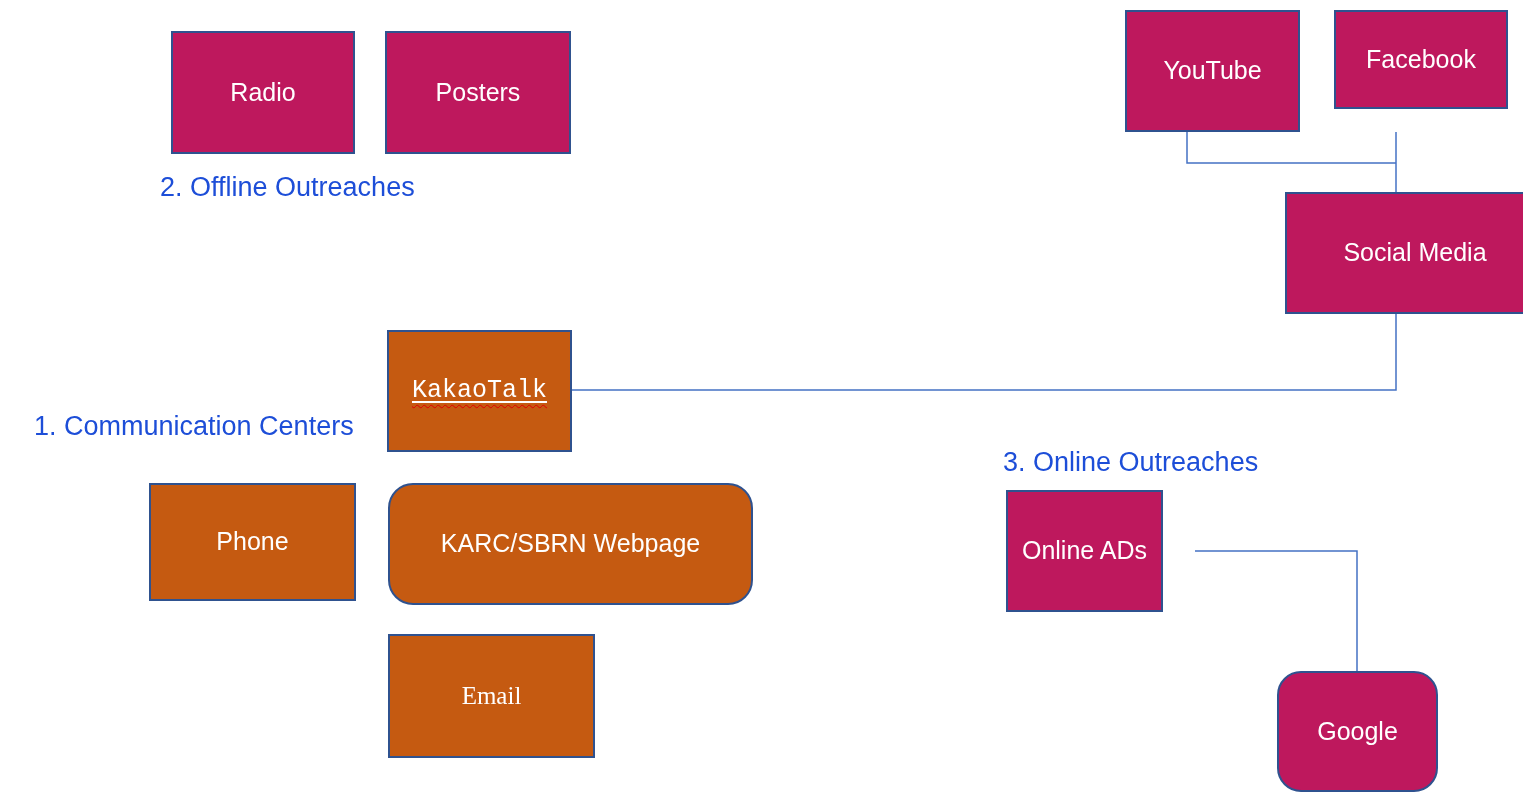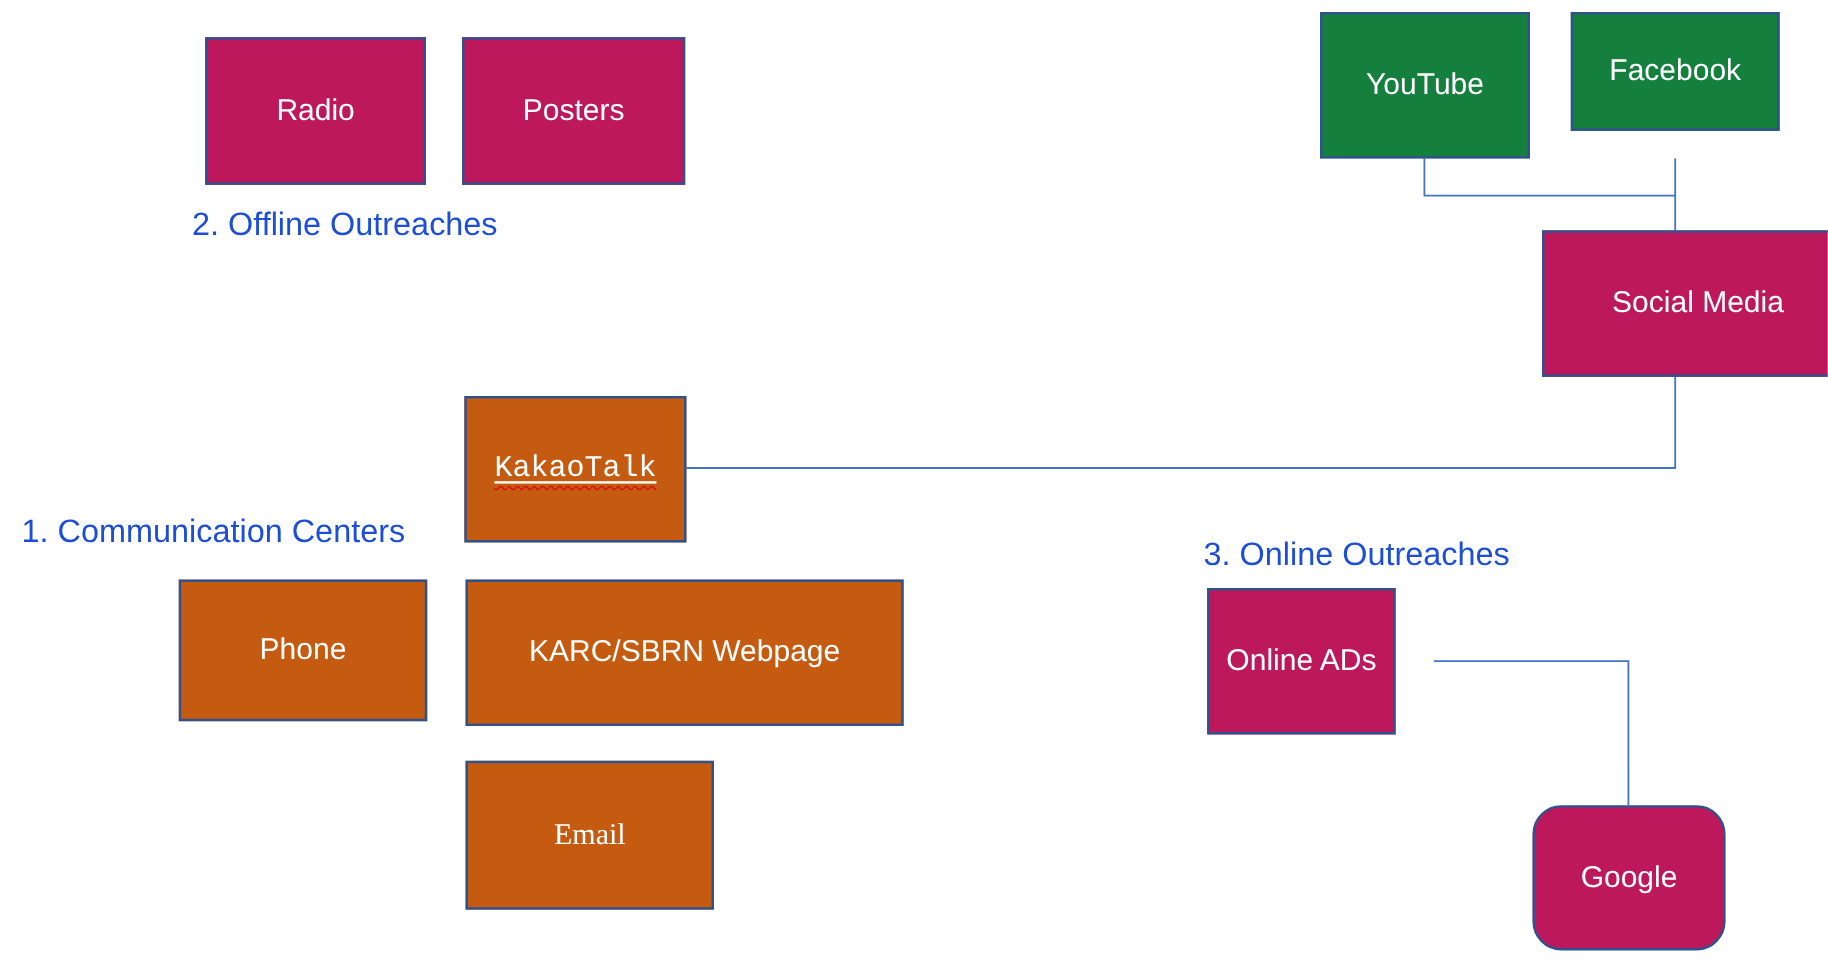--- a/index.html
+++ b/index.html
@@ -31,21 +31,21 @@
   .node {
     position: absolute;
     box-sizing: border-box;
     display: flex;
     align-items: center;
     justify-content: center;
     border: 2.5px solid #2F528F;
   }
   .node.blue   { background: #be185d; }
   .node.orange { background: #C55A11; }
-  .node.gray   { background: #15803d; }
+  .node.gray   { background: #be185d; margin-left: 25px; }
   .node-label {
     color: #ffffff;
     font-size: 25px;
     line-height: 1.25;
     white-space: nowrap;
     text-align: center;
   }
   .squiggle-wrap {
     text-decoration-line: underline;
     text-decoration-style: wavy;
@@ -102,33 +102,33 @@
   </div>
 
   <div class="node orange" style="left: 387px; top: 330px; width: 185px; height: 122px;">
     <span class="squiggle-wrap"><span class="node-label underlined">KakaoTalk</span></span>
   </div>
 
   <div class="node orange" style="left: 149px; top: 483px; width: 207px; height: 118px;">
     <span class="node-label">Phone</span>
   </div>
 
-  <div class="node orange" style="left: 388px; top: 483px; width: 365px; height: 122px;">
+  <div class="node orange" style="left: 388px; top: 483px; width: 365px; height: 122px; border-radius: 25px;">
     <span class="node-label">KARC/SBRN Webpage</span>
   </div>
 
   <div class="node orange" style="left: 388px; top: 634px; width: 207px; height: 124px; font-family: Liberation Serif, serif;">
     <span class="node-label">Email</span>
   </div>
 
   <div class="node blue" style="left: 1006px; top: 490px; width: 157px; height: 122px;">
     <span class="node-label">Online ADs</span>
   </div>
 
   <div class="node blue" style="left: 1277px; top: 671px; width: 161px; height: 121px; border-radius: 24px;">
     <span class="node-label">Google</span>
   </div>
 
-  <div class="section-label" style="left: 18px; top: 412px; margin-top: 17px;">1. Communication Centers</div>
+  <div class="section-label" style="left: 34px; top: 412px;">1. Communication Centers</div>
   <div class="section-label" style="left: 160px; top: 173px;">2. Offline Outreaches</div>
   <div class="section-label" style="left: 1003px; top: 448px;">3. Online Outreaches</div>
 
 </div>
 
 </body></html>

